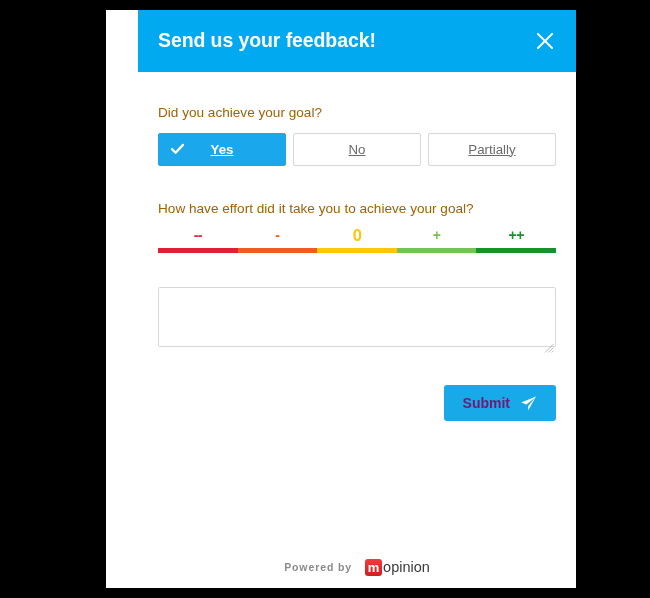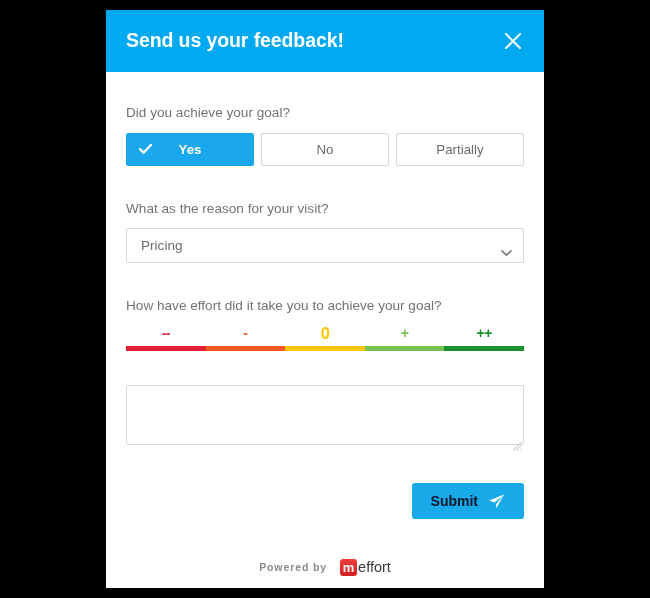--- a/index.html
+++ b/index.html
@@ -26,20 +26,21 @@
   .modal {
     position: absolute;
     left: 106px;
     top: 10px;
     width: 438px;
     height: 578px;
     background: #ffffff;
     display: flex;
     flex-direction: column;
     overflow: hidden;
+    padding-left: 32px;
   }
 
   
   .modal-header {
     height: 62px;
     background: #00a9f0;
     flex: 0 0 62px;
     display: flex;
     align-items: center;
     justify-content: space-between;
@@ -76,21 +77,21 @@
   
   .modal-body {
     flex: 1 1 auto;
     padding: 32px 20px 0 20px;
     box-sizing: border-box;
     position: relative;
   }
 
   .field-label {
     font-size: 13.6px;
-    color: #737373;
+    color: #a16207;
     line-height: 1.3;
     margin-bottom: 11px;
   }
 
   .block { margin-bottom: 34px; }
   .block:last-child { margin-bottom: 0; }
 
   
   .choice-row {
     display: flex;
@@ -104,20 +105,21 @@
     color: #6b6b6b;
     font-size: 13.3px;
     font-family: "Liberation Sans", sans-serif;
     display: flex;
     align-items: center;
     justify-content: center;
     box-sizing: border-box;
     border-radius: 2px;
     cursor: pointer;
     position: relative;
+    text-decoration: underline;
   }
   .choice.selected {
     background: #1aa7ec;
     border-color: #1aa7ec;
     color: #ffffff;
     font-weight: bold;
   }
   .choice .check {
     position: absolute;
     left: 12px;
@@ -218,21 +220,21 @@
     border: none;
     border-radius: 3px;
     height: 36px;
     padding: 0 19px;
     display: flex;
     align-items: center;
     gap: 10px;
     cursor: pointer;
   }
   .submit-btn .lbl {
-    color: #0f172a;
+    color: #701a75;
     font-size: 14px;
     font-weight: bold;
     font-family: "Liberation Sans", sans-serif;
   }
   .plane-icon { width: 17px; height: 17px; display: block; }
 
   
   .modal-footer {
     flex: 0 0 auto;
     height: 30px;
@@ -307,31 +309,20 @@
             <span>No</span>
           </div>
 
           <div class="choice">
             <span>Partially</span>
           </div>
 
         </div>
       </div>
 
-      <div class="block">
-        <div class="field-label">What as the reason for your visit?</div>
-        <div class="select-wrap">
-          <span class="select-value">Pricing</span>
-          <span class="select-chevron">
-            <svg viewBox="0 0 11 7" width="11" height="7">
-              <path d="M1 1.4 L5.5 5.6 L10 1.4" stroke="#7d7d7d" stroke-width="1.8" fill="none" stroke-linecap="round" stroke-linejoin="round"></path>
-            </svg>
-          </span>
-        </div>
-      </div>
 
       <div class="block">
         <div class="field-label">How have effort did it take you to achieve your goal?</div>
         <div class="scale">
           <div class="scale-seg">
             <span class="seg-label" style="color:#e41f35">--</span>
             <span class="seg-bar" style="background:#e41f35"></span>
           </div>
           <div class="scale-seg">
             <span class="seg-label" style="color:#f4591f">-</span>
@@ -373,18 +364,18 @@
           </span>
         </button>
       </div>
 
     </div>
 
     <div class="modal-footer">
       <span class="powered">Powered by</span>
       <span class="logo">
         <span class="logo-badge">m</span>
-        <span class="logo-word">effort</span>
+        <span class="logo-word">opinion</span>
       </span>
     </div>
 
   </div>
 </div>
 
 </body></html>

